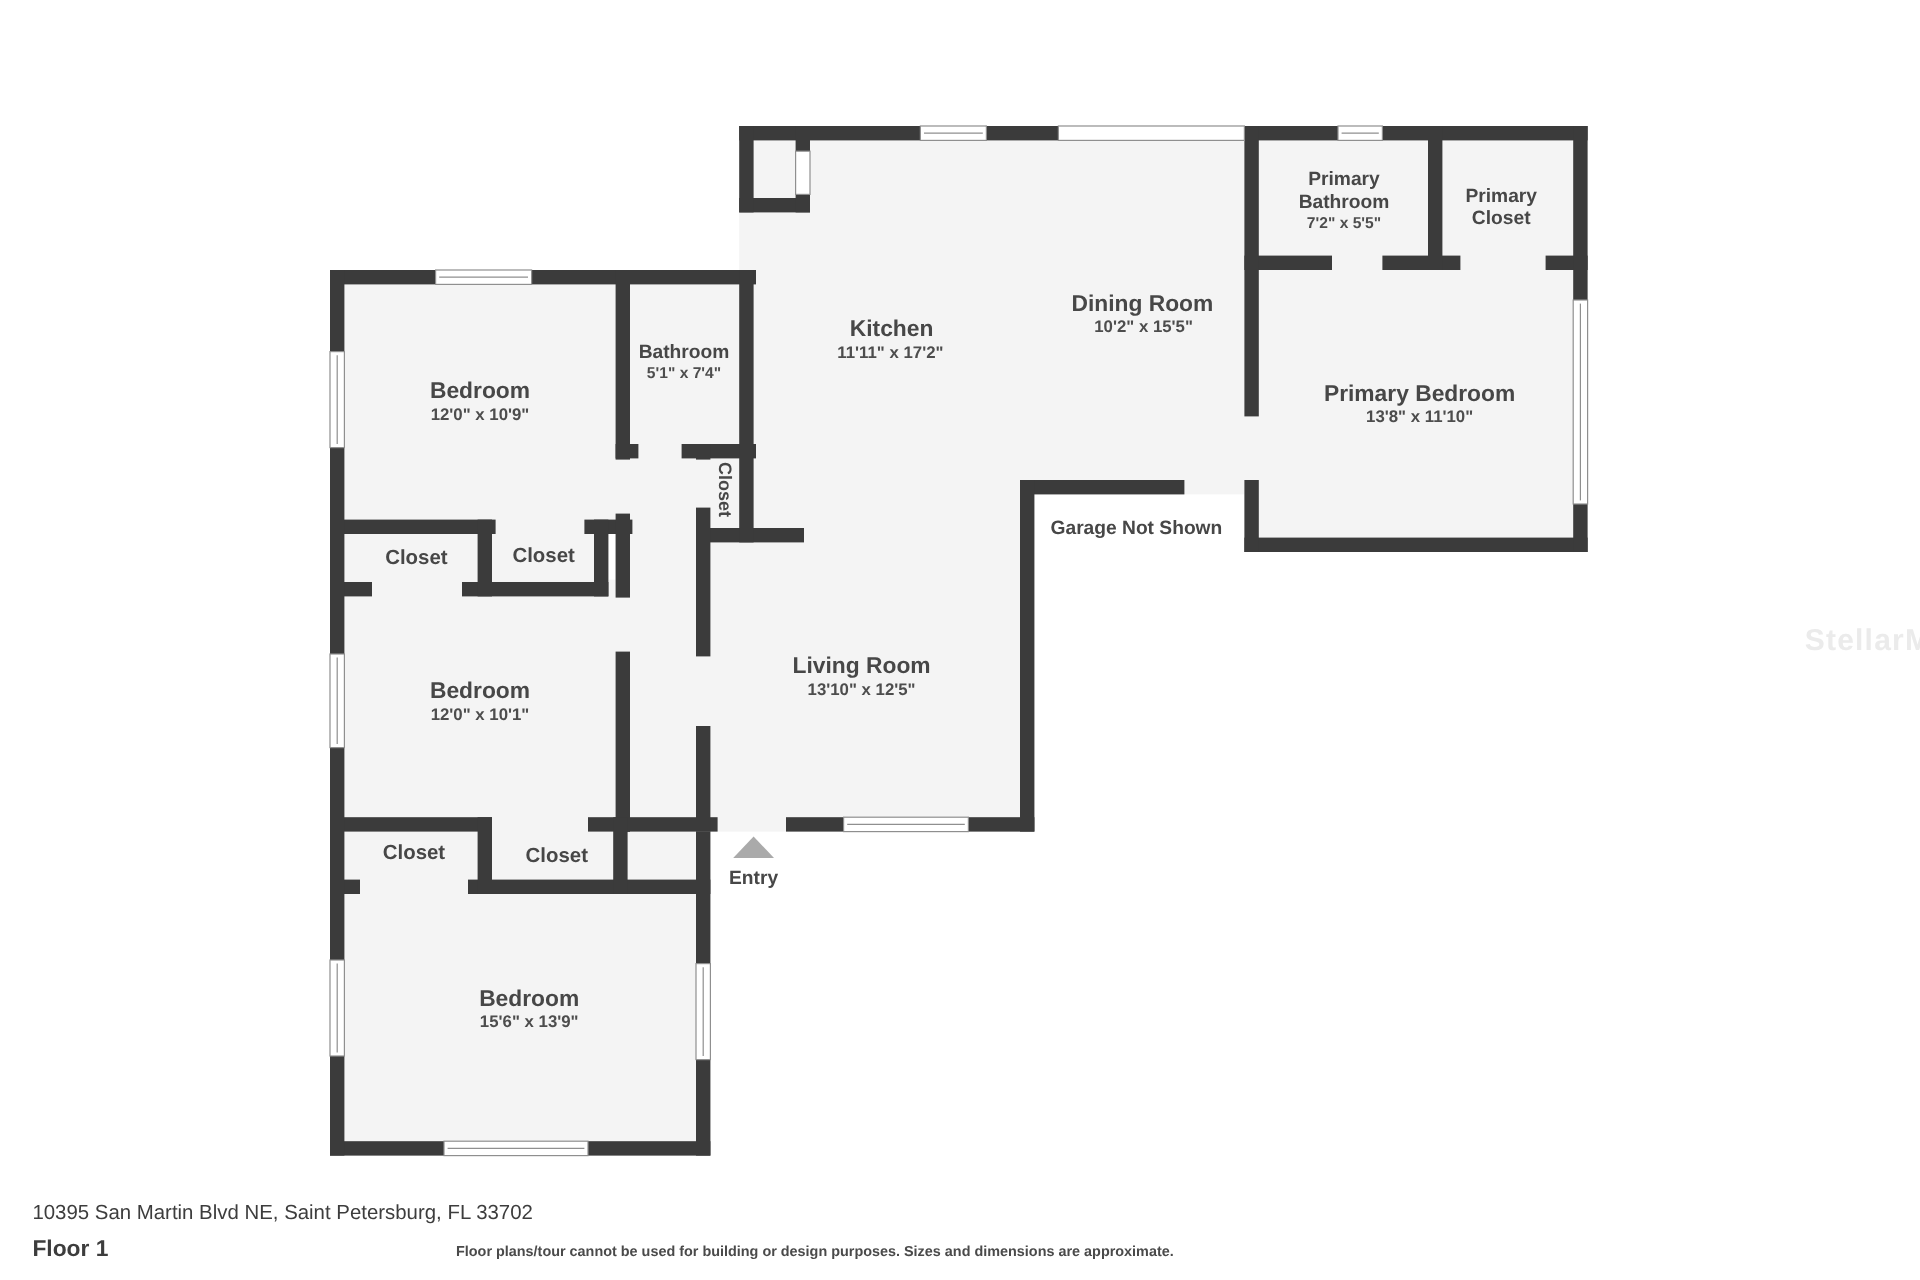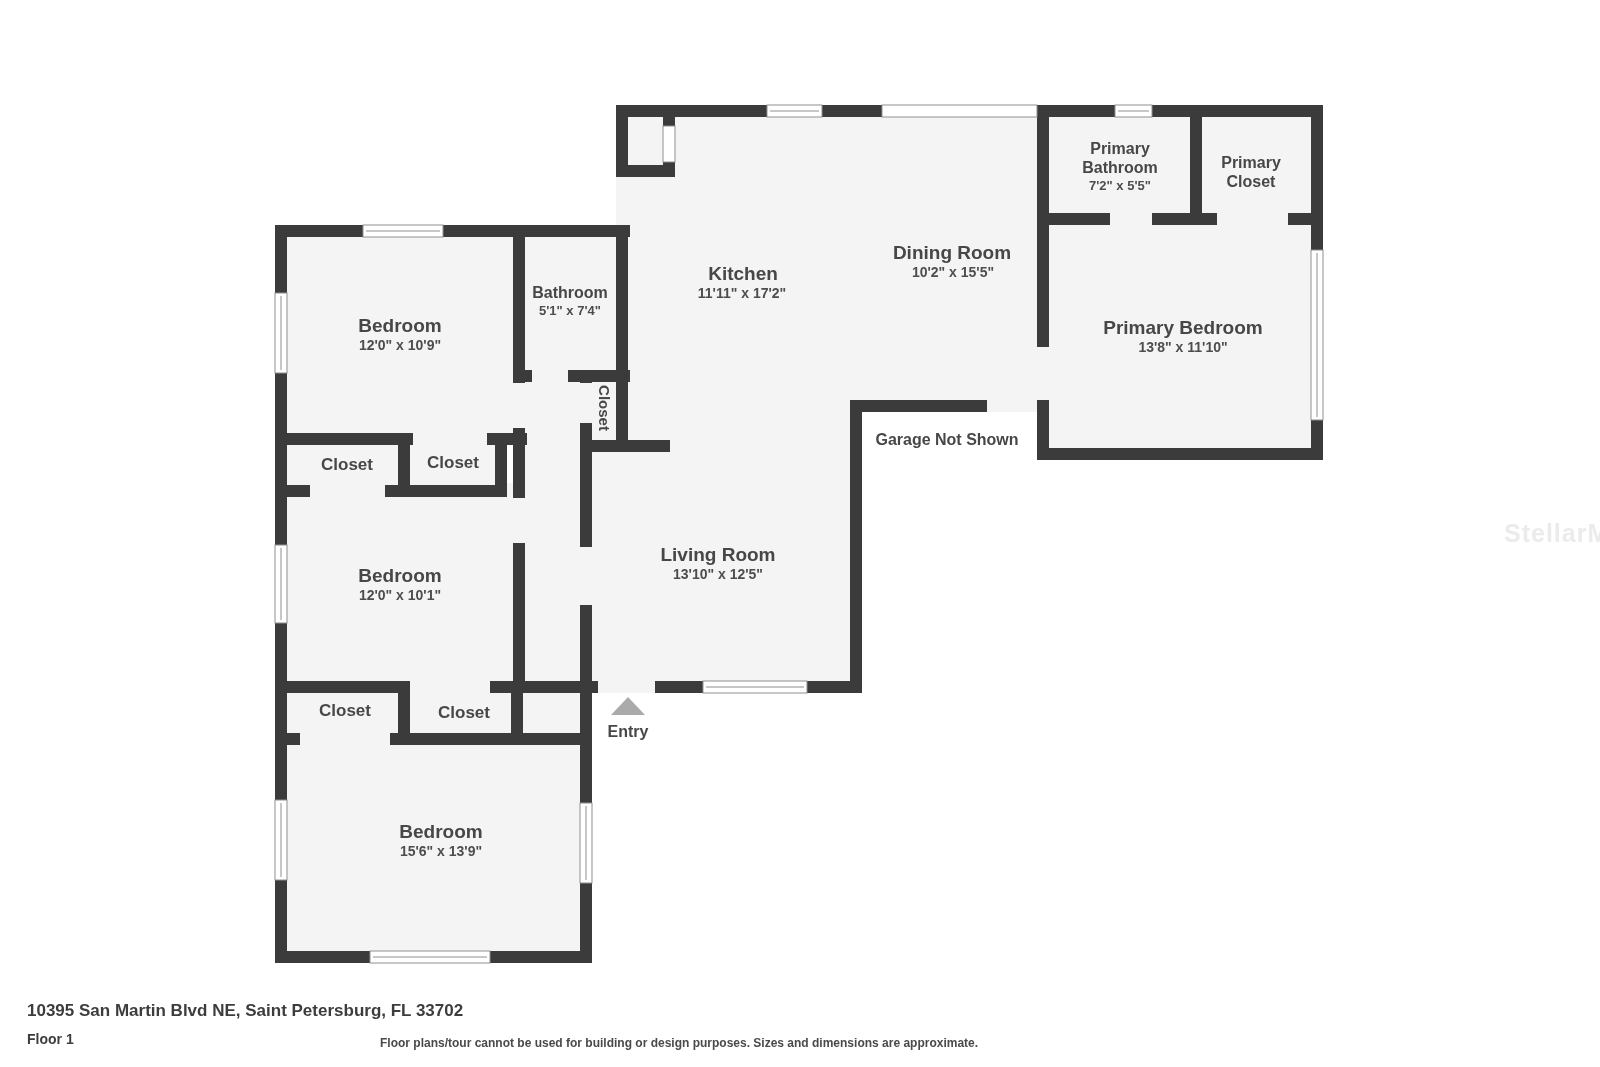--- a/index.html
+++ b/index.html
@@ -9,24 +9,24 @@
   }
   .plan-svg{position:absolute;left:0;top:0;}
   .lbl{font-family:"Liberation Sans",sans-serif;font-weight:bold;fill:#474747;}
   .dims{font-family:"Liberation Sans",sans-serif;font-weight:bold;fill:#4d4d4d;}
   .wall{fill:#3b3b3b;}
   .roomfill{fill:#f4f4f4;}
   .win{fill:#ffffff;stroke:#8f8f8f;stroke-width:1;}
   .winline{stroke:#8f8f8f;stroke-width:1;}
   .watermark{font-family:"Liberation Sans",sans-serif;font-weight:bold;fill:#ebebeb;letter-spacing:1px;}
   .footer-address{
-    position:absolute;left:27px;top:1001px;font-size:17px;font-weight:bold;color:#3d3d3d;
+    position:absolute;left:27px;top:1001px;font-size:17px;font-weight:normal;color:#3d3d3d;
   }
   .footer-floor{
-    position:absolute;left:27px;top:1031px;font-size:14px;font-weight:bold;color:#3d3d3d;
+    position:absolute;left:27px;top:1031px;font-size:19px;font-weight:bold;color:#3d3d3d;
   }
   .footer-disclaimer{
     position:absolute;left:380px;top:1036px;width:800px;text-align:left;
     font-size:12px;font-weight:bold;color:#4a4a4a;
   }
 </style>
 </head>
 <body>
 
 <svg class="plan-svg" width="1600" height="1067" viewBox="0 0 1600 1067" xmlns="http://www.w3.org/2000/svg">

